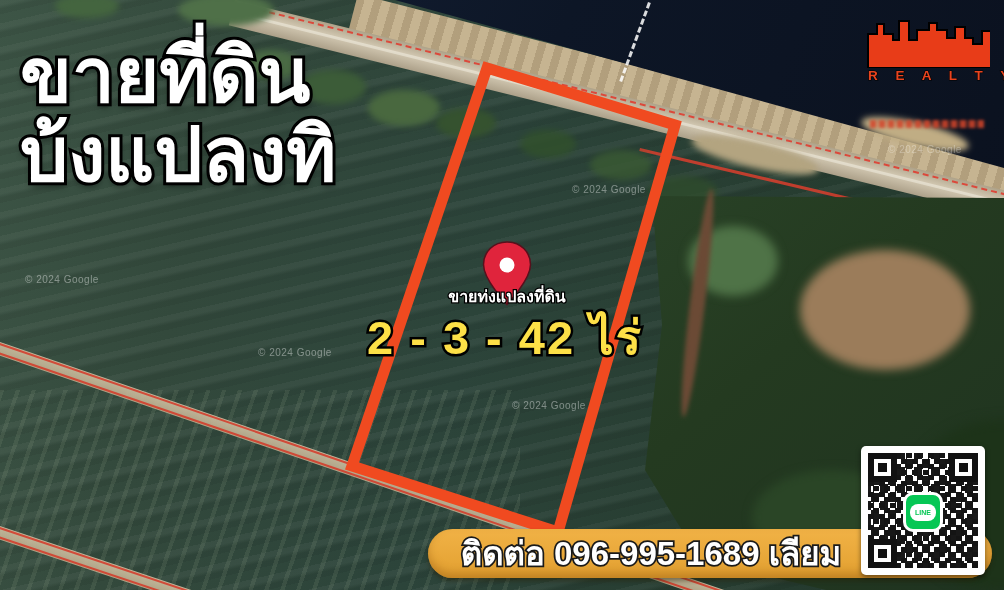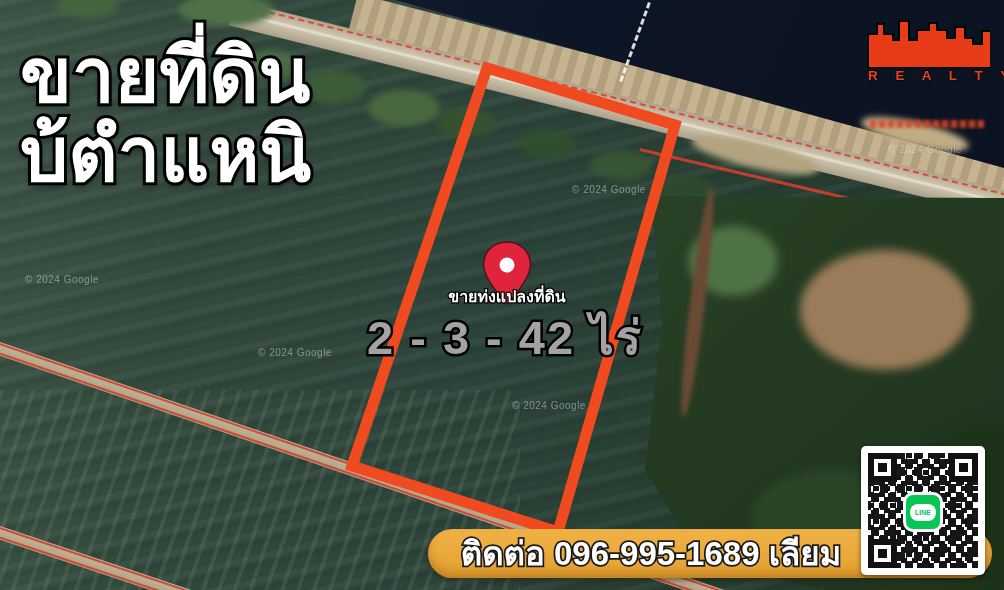--- a/index.html
+++ b/index.html
@@ -48,21 +48,21 @@
   
   #overlay{left:0;top:0;width:1004px;height:590px;pointer-events:none;}
 
   
   .outl-big{color:#fff;-webkit-text-stroke:6px #000;paint-order:stroke fill;
      text-shadow:0 4px 6px rgba(0,0,0,.45);}
   .title{left:20px;top:36px;font-family:"DejaVu Serif","Liberation Serif",serif;
      font-weight:700;font-size:76px;line-height:1.04;white-space:nowrap;}
   .pin-label{left:380px;top:284px;width:254px;text-align:center;color:#fff;font-weight:700;font-size:16px;
      -webkit-text-stroke:2.5px #000;paint-order:stroke fill;}
-  .area-text{left:320px;top:300px;width:370px;text-align:center;color:#a3a3a3;font-weight:800;font-size:47px;
+  .area-text{left:320px;top:300px;width:370px;text-align:center;color:#fde047;font-weight:800;font-size:47px;
      -webkit-text-stroke:5px #000;paint-order:stroke fill;letter-spacing:2px;white-space:nowrap;}
 
   
   .banner{left:428px;top:529px;width:564px;height:49px;border-radius:25px;
      background:linear-gradient(#f1b246,#e2a030);box-shadow:0 3px 4px rgba(40,30,5,.45),inset 0 -5px 8px rgba(150,92,18,.45);}
   .banner-text{left:8px;top:0;width:430px;height:49px;line-height:50px;text-align:center;color:#fff;
      font-weight:800;font-size:33px;-webkit-text-stroke:3.5px #1a1a1a;paint-order:stroke fill;white-space:nowrap;}
 
   
   .qr{left:861px;top:446px;width:124px;height:129px;background:#fff;border-radius:5px;box-shadow:0 2px 5px rgba(0,0,0,.5);}
@@ -144,21 +144,21 @@
   <svg id="overlay" viewBox="0 0 1004 590">
     <polygon fill="none" stroke="#f04a20" stroke-width="11" stroke-linejoin="miter" points="487,68 675,125 558,532 352,466"></polygon>
     <g>
       <path d="M507 242c-13.5 0-23.5 10-23.5 22.5 0 15.5 23.5 40 23.5 40s23.5-24.5 23.5-40C530.5 252 520.5 242 507 242z" fill="#e0243c" stroke="#57101c" stroke-width="1.5"></path>
       <circle cx="507" cy="265" r="7.5" fill="#ffffff"></circle>
     </g>
   </svg>
 
   <div class="title outl-big">
     <div style="position:static">ขายที่ดิน</div>
-    <div style="position:static">บ้ตำแหนิ</div>
+    <div style="position:static">บ้งแปลงทิ</div>
   </div>
 
   <div class="pin-label">ขายท่งแปลงที่ดิน</div>
   <div class="area-text">2 - 3 - 42 ไร่</div>
 
   <div class="banner">
     <div class="banner-text">ติดต่อ 096-995-1689 เลียม</div>
   </div>
 
   <div class="qr">

